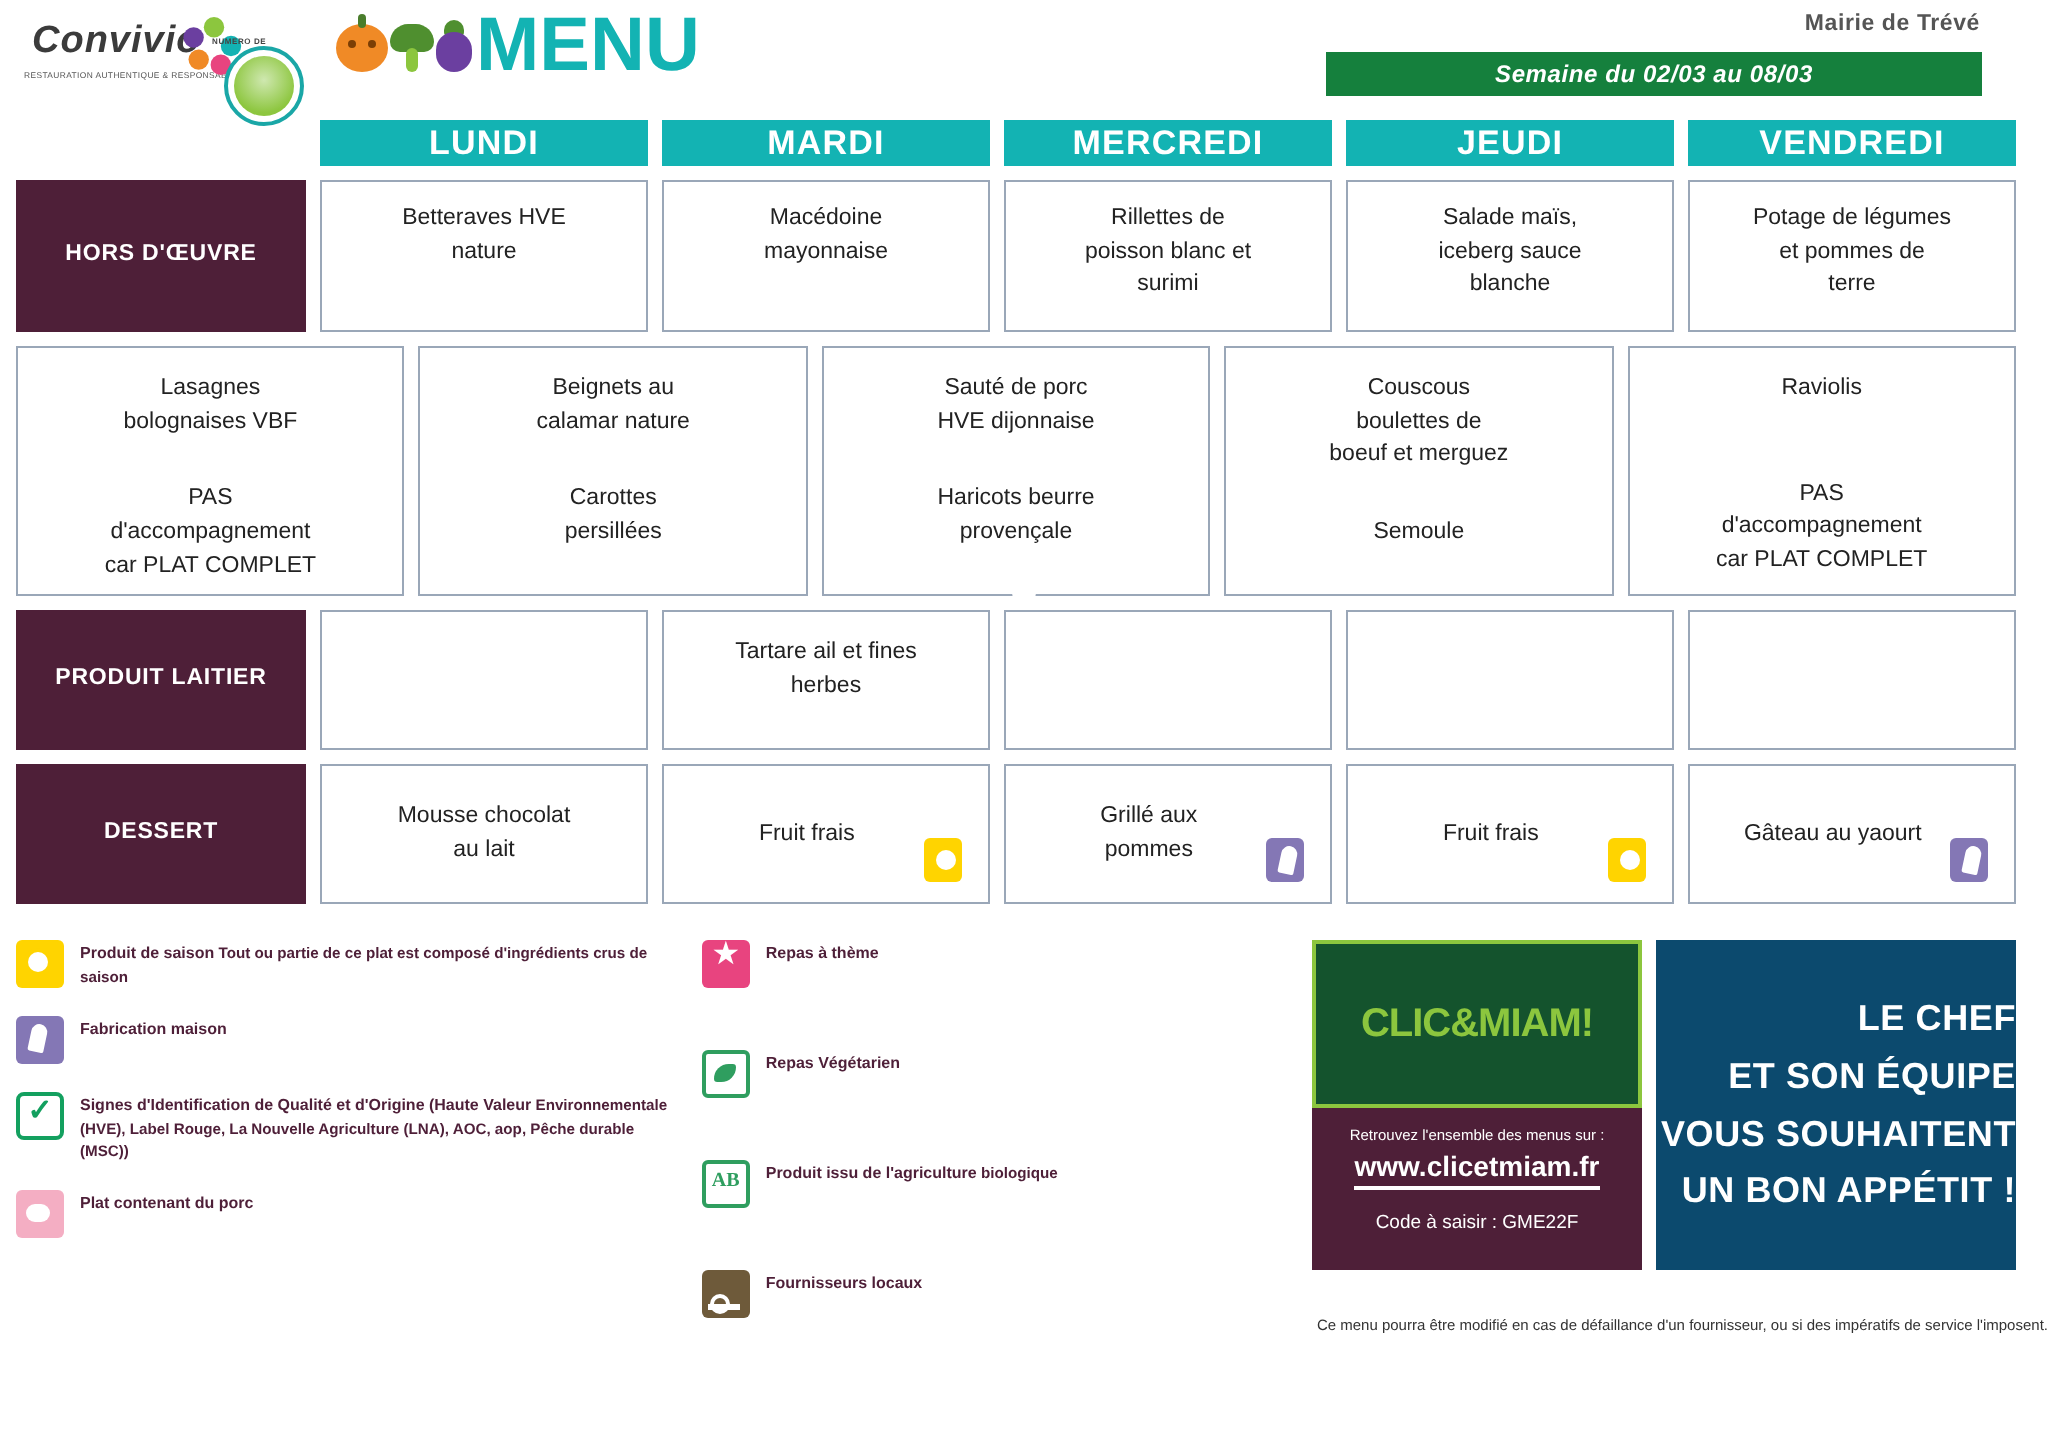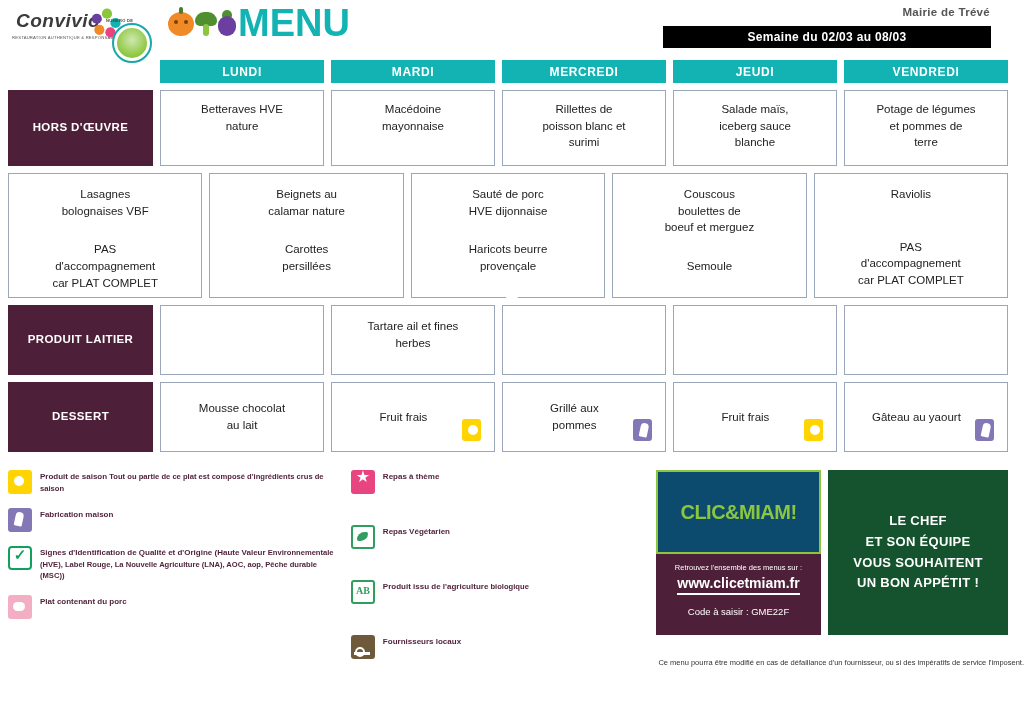--- a/index.html
+++ b/index.html
@@ -68,33 +68,33 @@
   .eggplant { width: 18px; height: 26px; position: relative; }
   .eggplant .body { position: absolute; top: 6px; left: 0; width: 18px; height: 20px; background: #6b3fa0; border-radius: 9px 9px 9px 9px; }
   .eggplant .leaf { position: absolute; top: 0px; left: 4px; width: 10px; height: 8px; background: #4f8f2f; border-radius: 5px 5px 2px 2px; }
 
   .mairie {
     position: absolute; right: 34px; top: 6px;
     font-size: 11.5px; font-weight: bold; color: #555; letter-spacing: .3px;
   }
   .semaine {
     position: absolute; right: 33px; top: 26px; width: 328px; height: 22px;
-    background: #000000; color: #fff; font-size: 12px; font-weight: bold;
-    display: flex; align-items: center; justify-content: center; letter-spacing: .3px;
+    background: #15803d; color: #fff; font-size: 12px; font-weight: bold;
+    display: flex; align-items: center; justify-content: center; letter-spacing: .3px; font-style: italic;
   }
 
   
   .grid {
     position: absolute; left: 8px; top: 60px; width: 1000px;
   }
   .row { display: flex; gap: 7px; margin-bottom: 7px; }
   .rowhead-spacer { width: 145px; flex: 0 0 145px; }
   .daycell {
     flex: 1 1 0; height: 23px; background: #13b3b3; color: #ffffff;
-    font-size: 12px; font-weight: bold; letter-spacing: .6px;
+    font-size: 17px; font-weight: bold; letter-spacing: .6px;
     display: flex; align-items: center; justify-content: center;
   }
   .rowhead {
     width: 145px; flex: 0 0 145px; background: #4e1f38; color: #ffffff;
     display: flex; align-items: center; justify-content: center; text-align: center;
     font-size: 11.5px; font-weight: bold; letter-spacing: .4px; line-height: 1.35;
     padding: 0 4px;
   }
   .cell {
     flex: 1 1 0; border: 1px solid #9aa7b8; background: #ffffff;
@@ -169,38 +169,38 @@
   .legitem { display: flex; gap: 8px; align-items: flex-start; }
   .legicon { width: 24px; height: 24px; flex: 0 0 24px; }
   .legtext { font-size: 7.6px; color: #4e1f38; font-weight: bold; line-height: 1.45; padding-top: 1px; }
   .legtext .t1 { font-size: 8px; }
 
   
   .clic {
     position: absolute; left: 656px; top: 470px; width: 165px; height: 165px;
   }
   .clic-top {
-    height: 84px; border: 2px solid #8cc63e; background: #0c4a6e;
+    height: 84px; border: 2px solid #8cc63e; background: #14532d;
     display: flex; align-items: center; justify-content: center;
     color: #8cc63e; font-size: 20px; font-weight: bold; letter-spacing: -.5px;
     position: relative;
   }
   .clic-bottom {
     height: 81px; background: #4e1f38; color: #fff; text-align: center;
     padding-top: 9px;
   }
   .clic-b1 { font-size: 7.5px; }
   .clic-b2 { font-size: 14px; font-weight: bold; margin-top: 3px; border-bottom: 2px solid #fff; display: inline-block; padding-bottom: 2px;}
   .clic-b3 { font-size: 9.5px; margin-top: 11px; }
 
   
   .chef {
     position: absolute; left: 828px; top: 470px; width: 180px; height: 165px;
-    background: #14532d; color: #ffffff; font-size: 13px; font-weight: bold;
-    display: flex; flex-direction: column; align-items: center; justify-content: center;
+    background: #0c4a6e; color: #ffffff; font-size: 18px; font-weight: bold;
+    display: flex; flex-direction: column; align-items: flex-end; justify-content: center;
     text-align: center; line-height: 1.6; letter-spacing: .3px;
   }
 
   .footnote {
     position: absolute; left: 0; top: 658px; width: 1024px; text-align: right;
     font-size: 7.5px; color: #333;
   }
 </style>
 </head>
 <body>

